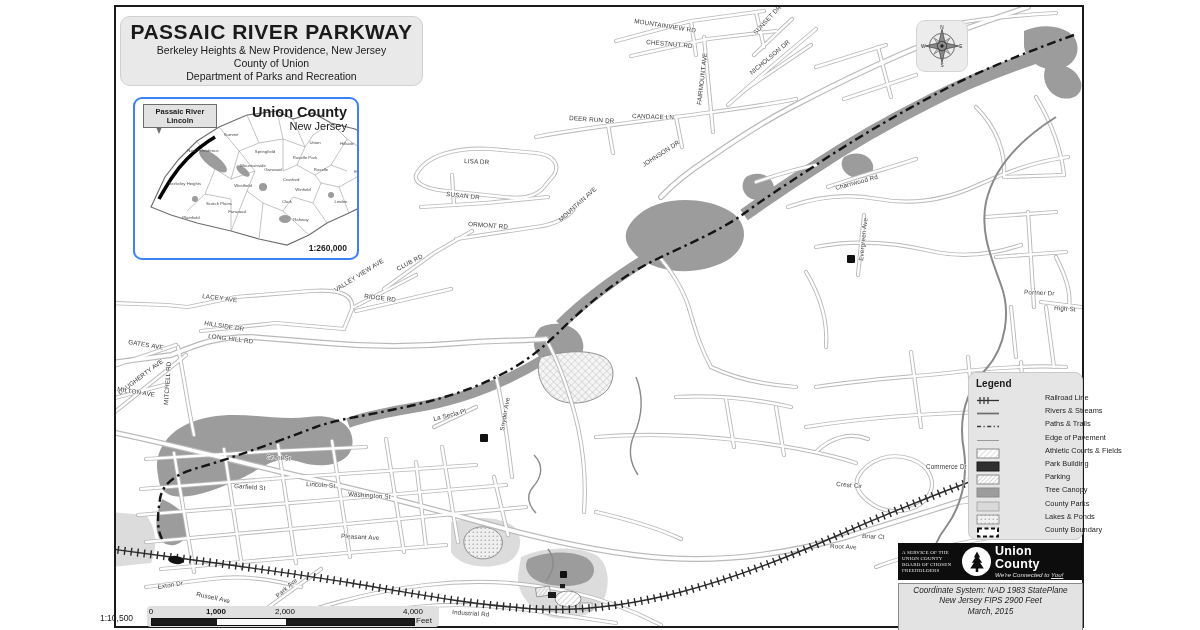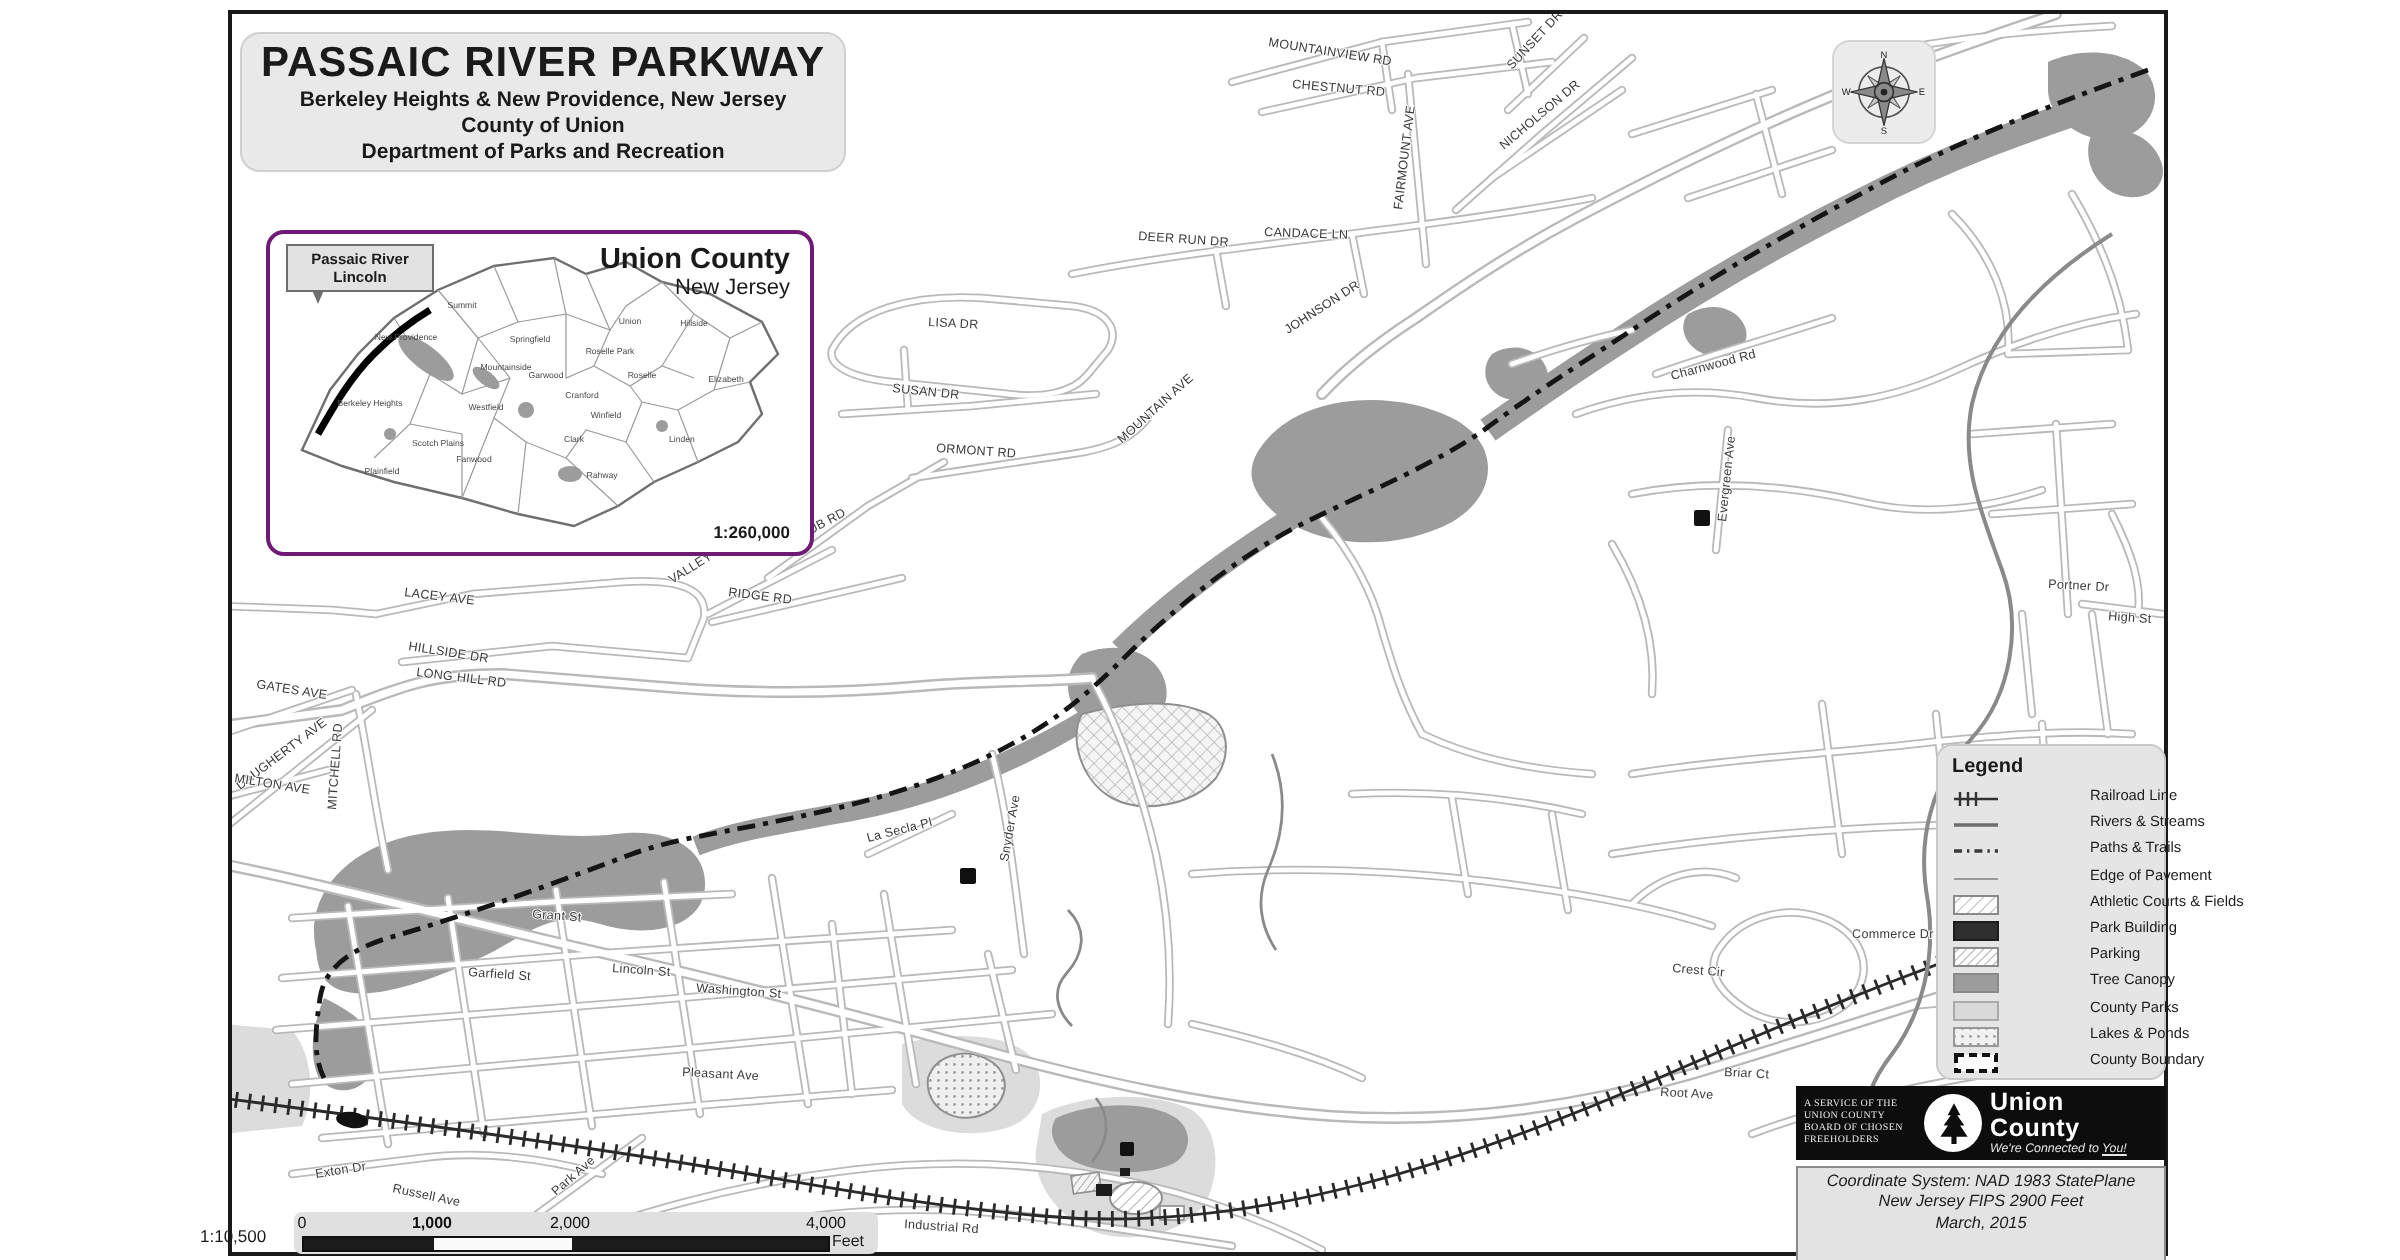--- a/index.html
+++ b/index.html
@@ -15,23 +15,23 @@
   .roads-inner path.a{stroke-width:3.6;}
   .slabel{font-family:"Liberation Sans",sans-serif;font-size:6.3px;fill:#3a3a3a;
           paint-order:stroke;stroke:#ffffff;stroke-width:0.9;letter-spacing:.15px;}
   .tlabel{font-family:"Liberation Sans",sans-serif;font-size:4.3px;fill:#4a4a4a;text-anchor:middle;}
   
   .panel{position:absolute;z-index:5;}
   #title-block{left:120px;top:16px;width:303px;height:70px;background:#e9e9e9;
                border-radius:10px;text-align:center;padding-top:3px;box-sizing:border-box;
                border:1px solid #d0d0d0;}
   #title-block .t1{font-size:21px;font-weight:bold;letter-spacing:.5px;line-height:24px;}
-  #title-block .t2{font-size:10.5px;font-weight:bold;line-height:13px;}
-  #inset{left:133px;top:97px;width:274px;height:163px;background:#fff;
-         border:2px solid #701a75;border-radius:9px;box-sizing:border-box;overflow:hidden;margin-top:18px;}
+  #title-block .t2{font-size:10.5px;font-weight:normal;line-height:13px;}
+  #inset{left:133px;top:97px;width:226px;height:163px;background:#fff;
+         border:2px solid #3b82f6;border-radius:9px;box-sizing:border-box;overflow:hidden;}
   #inset-title{position:absolute;right:10px;top:6px;text-align:right;z-index:6;}
   #inset-title .it1{font-size:14.5px;font-weight:bold;line-height:15px;}
   #inset-title .it2{font-size:11px;line-height:13px;}
   #inset-scale{position:absolute;right:10px;bottom:5px;font-size:8.5px;font-weight:bold;z-index:6;}
   #inset-callout{position:absolute;left:8px;top:5px;width:70px;background:#e2e2e2;
                  border:1px solid #6e6e6e;font-size:7.5px;font-weight:bold;text-align:center;
                  line-height:9px;padding:2px 1px;z-index:6;}
   #inset-callout:after{content:"";position:absolute;left:12px;top:100%;border:7px solid transparent;
                  border-top-color:#6e6e6e;border-left-width:3px;border-right-width:3px;}
   #compass-box{left:916px;top:20px;width:50px;height:50px;background:#ececec;border-radius:9px;

